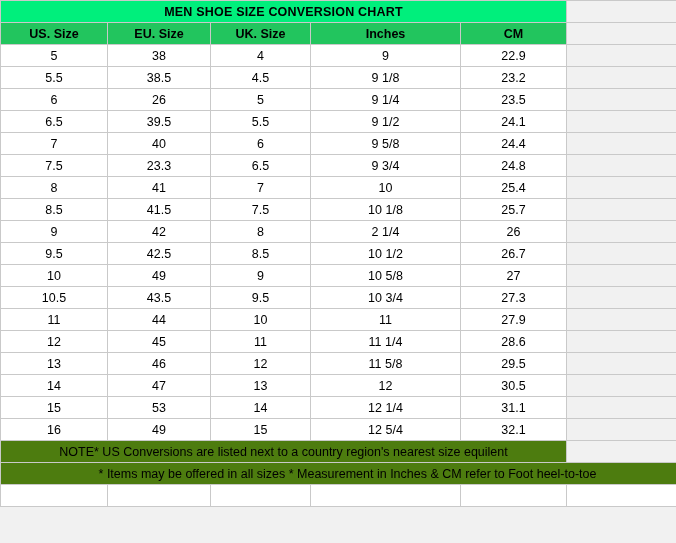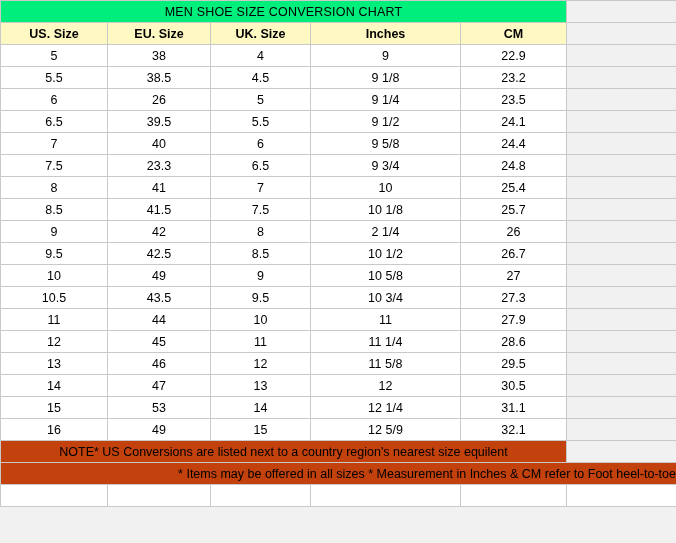--- a/index.html
+++ b/index.html
@@ -40,47 +40,47 @@
   col.c0 { width: 107px; }
   col.c1 { width: 103px; }
   col.c2 { width: 100px; }
   col.c3 { width: 150px; }
   col.c4 { width: 106px; }
   col.c5 { width: 110px; }
 
   td.title-cell {
     background: #00ef7c;
     color: #ff0000;
-    font-weight: normal;
+    font-weight: bold;
     font-size: 15px;
     letter-spacing: .2px;
     height: 28px;
   }
   td.blank {
     background: #f1f1f1;
     border: 1px solid #d8d8d8;
   }
   td.header-cell {
-    background: #fef9c3;
+    background: #22c55e;
     color: #000000;
     font-weight: bold;
     font-size: 13.5px;
     height: 24px;
   }
   td.data-cell {
     background: #ffffff;
   }
   td.note-cell {
-    background: #c2410c;
+    background: #4d7c0f;
     font-size: 13px;
     text-align: center;
     height: 24px;
   }
   td.note-cell.left {
-    text-align: right;
+    text-align: center;
     padding-left: 18px;
   }
   td.footer-blank {
     background: #ffffff;
     height: 22px;
   }
 </style>
 </head>
 <body>
 
@@ -241,21 +241,21 @@
         <td class="data-cell">53</td>
         <td class="data-cell">14</td>
         <td class="data-cell">12 1/4</td>
         <td class="data-cell">31.1</td>
         <td class="blank"></td>
       </tr>
       <tr>
         <td class="data-cell">16</td>
         <td class="data-cell">49</td>
         <td class="data-cell">15</td>
-        <td class="data-cell">12 5/9</td>
+        <td class="data-cell">12 5/4</td>
         <td class="data-cell">32.1</td>
         <td class="blank"></td>
       </tr>
 
       <tr>
         <td class="note-cell" colspan="5">NOTE* US Conversions are listed next to a country region's nearest size equilent</td>
         <td class="blank"></td>
       </tr>
       <tr>
         <td class="note-cell left" colspan="6">* Items may be offered in all sizes * Measurement in Inches &amp; CM refer to Foot heel-to-toe</td>

